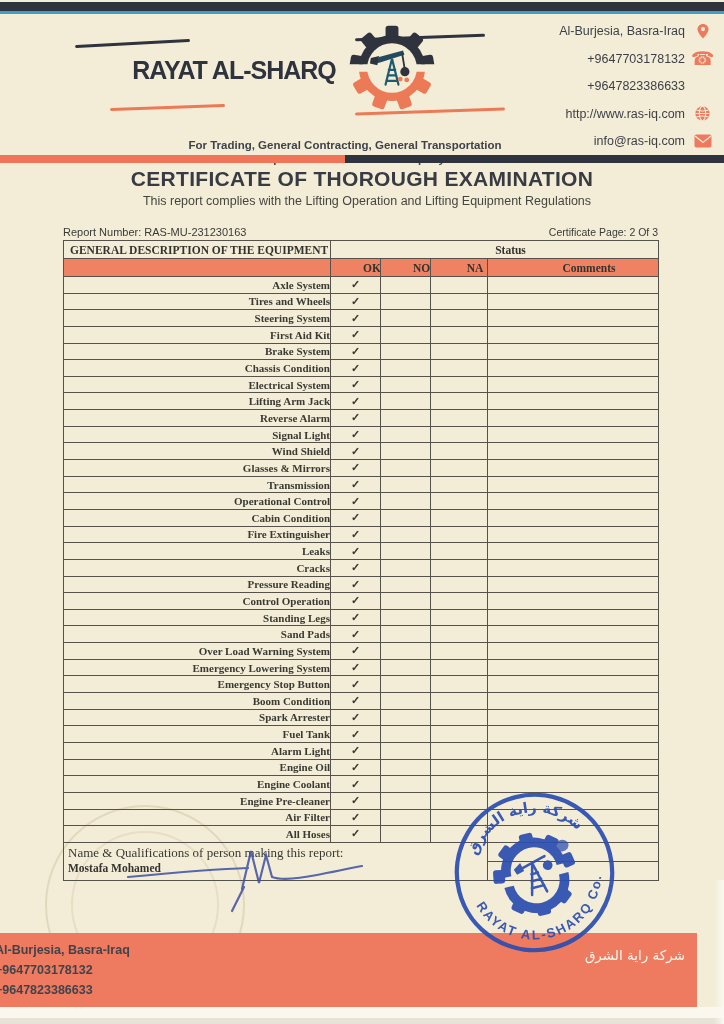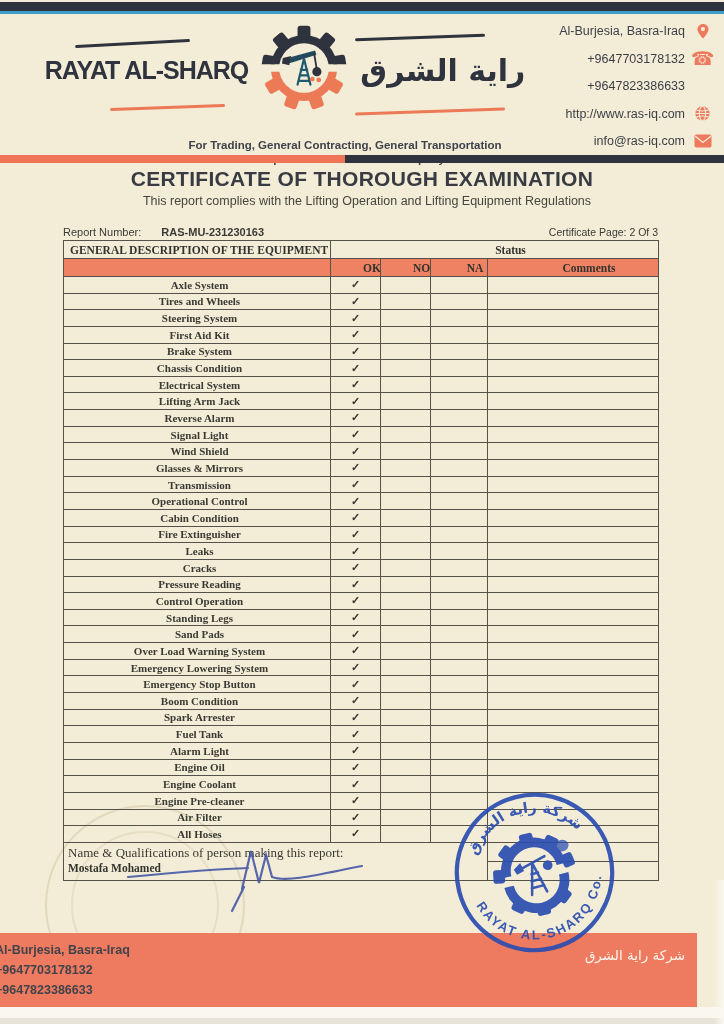--- a/index.html
+++ b/index.html
@@ -41,33 +41,33 @@
 
   
   .cert-title { position:absolute; top:167px; left:0; width:724px; text-align:center;
                 font-size:21px; font-weight:bold; color:#383b42; letter-spacing:.3px; }
   .cert-subtitle { position:absolute; top:194px; left:5px; width:724px; text-align:center;
                    font-size:12.5px; color:#45453f; }
 
   
   .report-line { position:absolute; top:226px; left:63px; width:595px; display:flex;
                  justify-content:space-between; align-items:flex-end; font-size:11px; color:#3a3a35; }
-  .report-num { font-weight:bold;margin-left:17px; }
+  .report-num { font-weight:normal; }
   .page-info { font-size:10.5px; }
 
   
   .tbl-wrap { position:absolute; left:63px; top:240px; width:595px; z-index:2; }
   table { width:595px; border-collapse:collapse; table-layout:fixed;font-family:Liberation Serif, serif; }
   th, td { border:1px solid #55524b; overflow:hidden; white-space:nowrap; }
   thead th { font-size:11.5px; font-weight:bold; color:#33332e; height:18px;padding-left:32px; }
   th.h-col1 { text-align:left; padding-left:6px; }
   th.h-status { text-align:center; }
   tr.orange-row th { background:#f08264; height:18px; font-size:11.5px; }
   tbody.rows td { height:16.65px; font-size:11px; font-weight:bold; color:#3a3a33; }
-  td.c-name { text-align:center; padding-left:5px; }
+  td.c-name { text-align:right; padding-left:5px; }
   td.c-mark { text-align:center; font-weight:normal; color:#3b3b33; font-size:12px; }
   td.c-comment {}
   td.nameblock { vertical-align:top; padding:2px 0 0 4px; white-space:normal; }
   .nb-label { font-size:13px; font-weight:normal; color:#3a3a33; }
   .nb-name { font-size:11.5px; font-weight:bold; color:#34342e; margin-top:1px; }
   tbody.nameblock-body td { height:19px; }
 
   
   .signature { position:absolute; left:120px; top:843px; z-index:5; }
 
@@ -154,21 +154,20 @@
           <path d="M46.5,52 L53.5,52 M45.5,58 L54.5,58 M44.5,64 L55.5,64"></path>
         </g>
         <path d="M32,45 L36,38 L62,31 L63.5,35.5 L37,44 Z" fill="#234a5e"></path>
         <path d="M27,39 L36,37 L34,47 L26,45 Z" fill="#2e333d"></path>
         <line x1="61" y1="34" x2="64" y2="52" stroke="#2e333d" stroke-width="2"></line>
         <circle cx="64" cy="54" r="5" fill="#2e333d"></circle>
         <circle cx="59" cy="62" r="2.6" fill="#ec7a57"></circle>
         <circle cx="66" cy="63" r="2.6" fill="#ec7a57"></circle>
       </svg>
     </span>
-    <span class="brand-ar ar">راية الشرق</span>
   </div>
   <div class="tagline">
     <div>For Trading, General Contracting, General Transportation</div>
     <div>&amp; Inspection Services LTD Company</div>
   </div>
 </div>
 
 <div class="contact-list">
     <div class="contact-item">
       <span class="contact-text">Al-Burjesia, Basra-Iraq</span>

